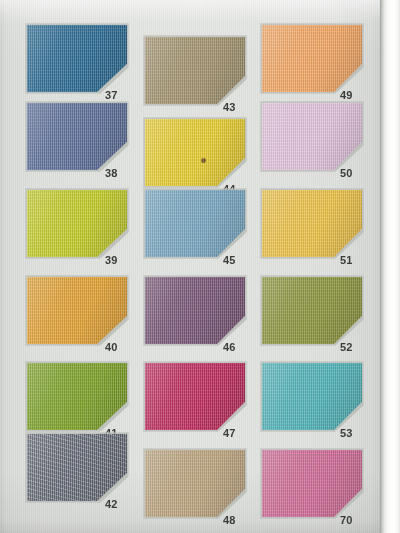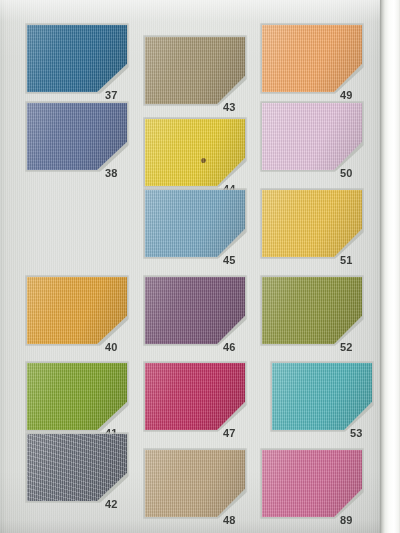--- a/index.html
+++ b/index.html
@@ -187,20 +187,26 @@
           <div class="sheen"></div>
         </div>
         <div class="label">37</div>
       </div>
       <div class="cell" style="left: 27px; top: 103px; width: 100px; height: 67px; text-decoration: underline;">
         <div class="swatch" title="slate blue" style="background: rgb(95, 113, 155); clip-path: polygon(0% 0%, 100% 0%, 100% 58%, 70% 100%, 0% 100%);">
           <div class="sheen"></div>
         </div>
         <div class="label">38</div>
       </div>
+      <div class="cell" style="left: 27px; top: 190px; width: 100px; height: 67px;">
+        <div class="swatch" title="chartreuse" style="background: rgb(195, 204, 42); clip-path: polygon(0% 0%, 100% 0%, 100% 58%, 70% 100%, 0% 100%);">
+          <div class="sheen"></div>
+        </div>
+        <div class="label">39</div>
+      </div>
       <div class="cell" style="left: 27px; top: 277px; width: 100px; height: 67px;">
         <div class="swatch" title="amber orange" style="background: rgb(226, 162, 53); clip-path: polygon(0% 0%, 100% 0%, 100% 58%, 70% 100%, 0% 100%);">
           <div class="sheen"></div>
         </div>
         <div class="label">40</div>
       </div>
       <div class="cell" style="left: 27px; top: 363px; width: 100px; height: 67px;">
         <div class="swatch" title="olive green" style="background: rgb(127, 163, 42); clip-path: polygon(0% 0%, 100% 0%, 100% 58%, 70% 100%, 0% 100%);">
           <div class="sheen"></div>
         </div>
@@ -266,29 +272,29 @@
           <div class="sheen"></div>
         </div>
         <div class="label">51</div>
       </div>
       <div class="cell" style="left: 262px; top: 277px; width: 100px; height: 67px;">
         <div class="swatch" title="moss olive" style="background: rgb(141, 149, 62); clip-path: polygon(0% 0%, 100% 0%, 100% 58%, 72% 100%, 0% 100%);">
           <div class="sheen"></div>
         </div>
         <div class="label">52</div>
       </div>
-      <div class="cell" style="left: 272px; top: 363px; width: 100px; height: 57px; padding-left: 16px;">
+      <div class="cell" style="left: 262px; top: 363px; width: 100px; height: 57px; padding-left: 16px;">
         <div class="swatch" title="turquoise" style="background: rgb(81, 179, 184); clip-path: polygon(0% 0%, 100% 0%, 100% 58%, 72% 100%, 0% 100%);">
           <div class="sheen"></div>
         </div>
         <div class="label">53</div>
       </div>
       <div class="cell" style="left: 262px; top: 450px; width: 100px; height: 67px;">
         <div class="swatch" title="rose pink" style="background: rgb(207, 107, 150); clip-path: polygon(0% 0%, 100% 0%, 100% 58%, 72% 100%, 0% 100%);">
           <div class="sheen"></div>
         </div>
-        <div class="label">89</div>
+        <div class="label">70</div>
       </div>
     </div>
 
   <div class="page-edge"></div>
 
 </div>
 
 </body></html>

